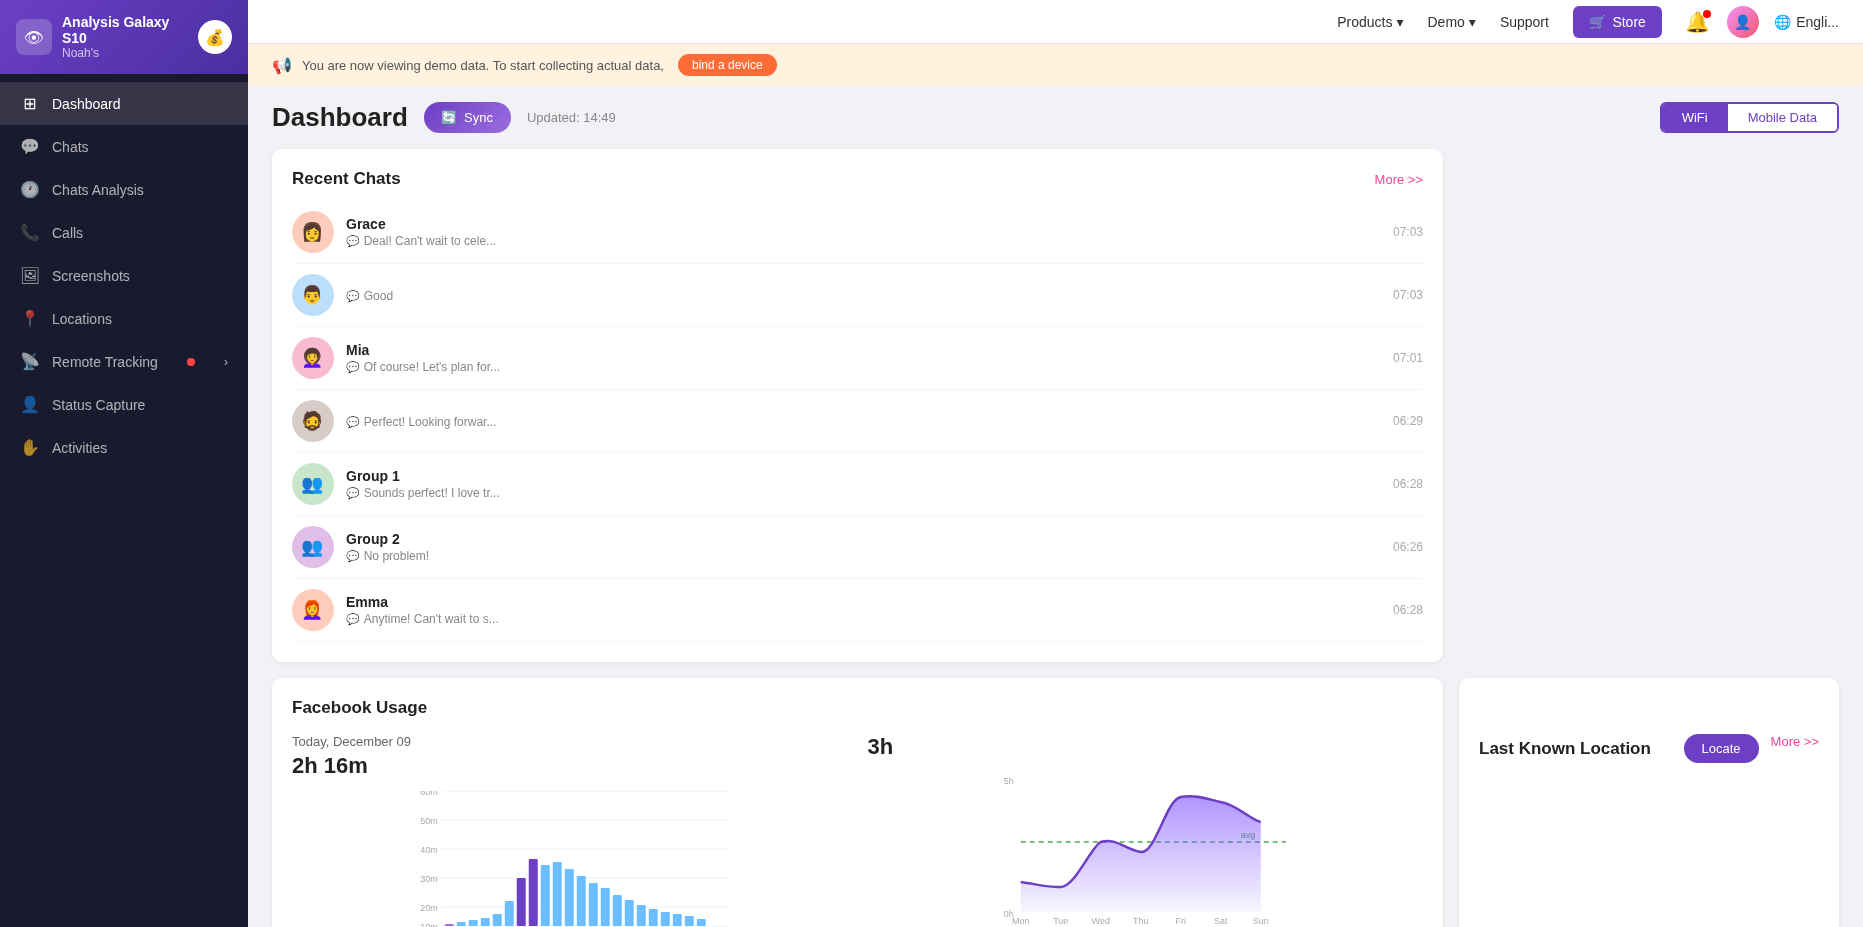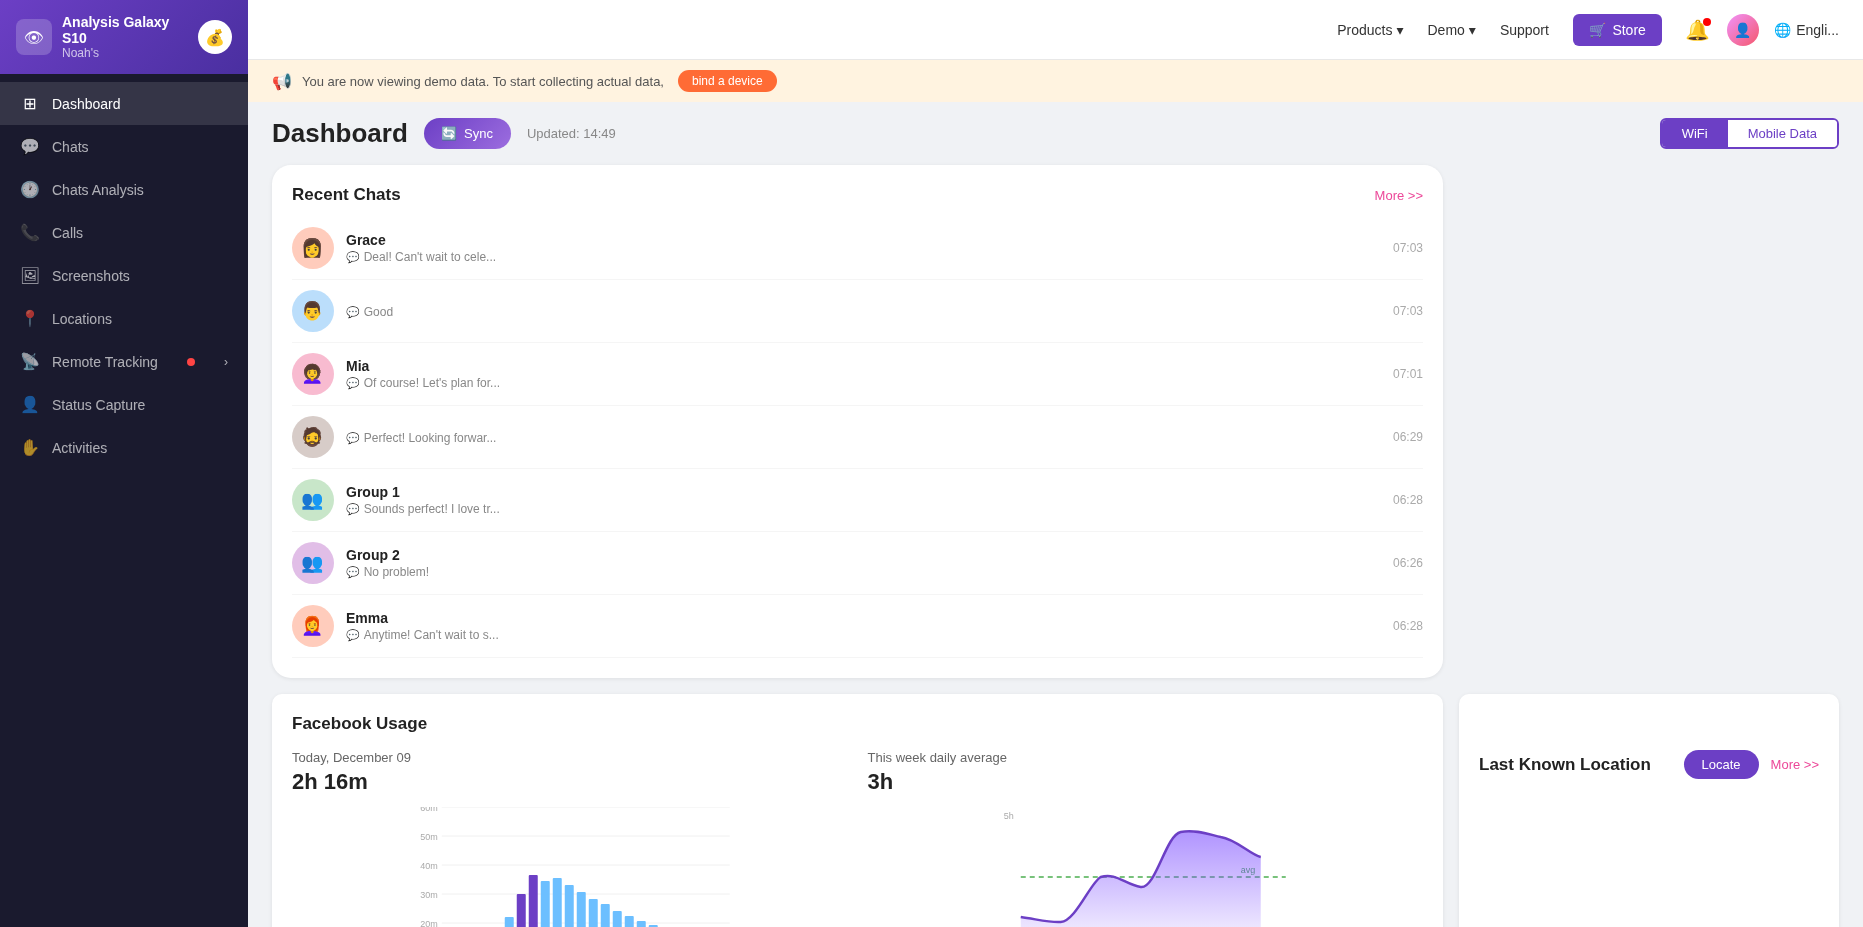--- a/index.html
+++ b/index.html
@@ -66,21 +66,21 @@
     }
     .nav-chevron { margin-left: auto; font-size: 12px; }
 
     
     .main { flex: 1; display: flex; flex-direction: column; overflow: hidden; }
 
     
     .topnav {
       background: white;
       padding: 0 24px;
-      height: 60px;
+      height: 44px;
       display: flex;
       align-items: center;
       justify-content: flex-end;
       gap: 24px;
       border-bottom: 1px solid #e8e8e8;
       flex-shrink: 0;
     }
     .topnav-link {
       color: #333;
       font-size: 14px;
@@ -198,21 +198,21 @@
     .fb-stats-row {
       display: grid;
       grid-template-columns: 1fr 1fr;
       gap: 20px;
     }
     .fb-stat-block { }
     .fb-stat-label { font-size: 13px; color: #666; margin-bottom: 4px; }
     .fb-stat-value { font-size: 22px; font-weight: 700; color: #222; margin-bottom: 12px; }
 
     
-    .recent-chats-card { grid-row: 1 / 3; border-radius: 19px; }
+    .recent-chats-card { grid-row: 1 / 3; }
     .card-header { display: flex; justify-content: space-between; align-items: center; margin-bottom: 12px; }
     .more-link { color: #ec4899; font-size: 13px; cursor: pointer; }
 
     .chat-item {
       display: flex;
       align-items: center;
       gap: 12px;
       padding: 10px 0;
       border-bottom: 1px solid #f5f5f5;
     }
@@ -408,21 +408,20 @@
                 <text x="134" y="148" text-anchor="middle" font-size="8" fill="#aaa">16</text>
                 <text x="146" y="148" text-anchor="middle" font-size="8" fill="#aaa">18</text>
                 <text x="158" y="148" text-anchor="middle" font-size="8" fill="#aaa">20</text>
                 <text x="170" y="148" text-anchor="middle" font-size="8" fill="#aaa">22</text>
               </svg>
             </div>
 
           </div>
 
           <div class="fb-stat-block">
-            <div class="fb-stat-label">This week daily average</div>
             <div class="fb-stat-value">3h</div>
 
             <div style="position:relative; height:160px;">
               <svg width="100%" height="155" viewBox="0 0 300 155">
 
                 <text x="18" y="12" text-anchor="end" font-size="9" fill="#aaa">5h</text>
                 <text x="18" y="145" text-anchor="end" font-size="9" fill="#aaa">0h</text>
 
                 <line x1="25" y1="70" x2="290" y2="70" stroke="#4caf50" stroke-width="1.5" stroke-dasharray="5,4"></line>
                 <text x="245" y="66" font-size="9" fill="#4caf50">avg</text>
@@ -533,21 +532,21 @@
         </div>
       </div>
       <div class="chat-time">06:28</div>
     </div>
           </div>
       </div>
 
       <div class="card location-card">
         <div class="location-card-header">
           <span class="card-title" style="margin-bottom:0;">Last Known Location</span>
-          <div style="display:flex; align-items:center; gap:12px;">
+          <div style="display:flex; align-items:flex-start; gap:12px;">
             <div class="locate-btn">Locate</div>
             <span class="more-link">More &gt;&gt;</span>
           </div>
         </div>
       </div>
 
     </div>
 
   </div>
 </div>

